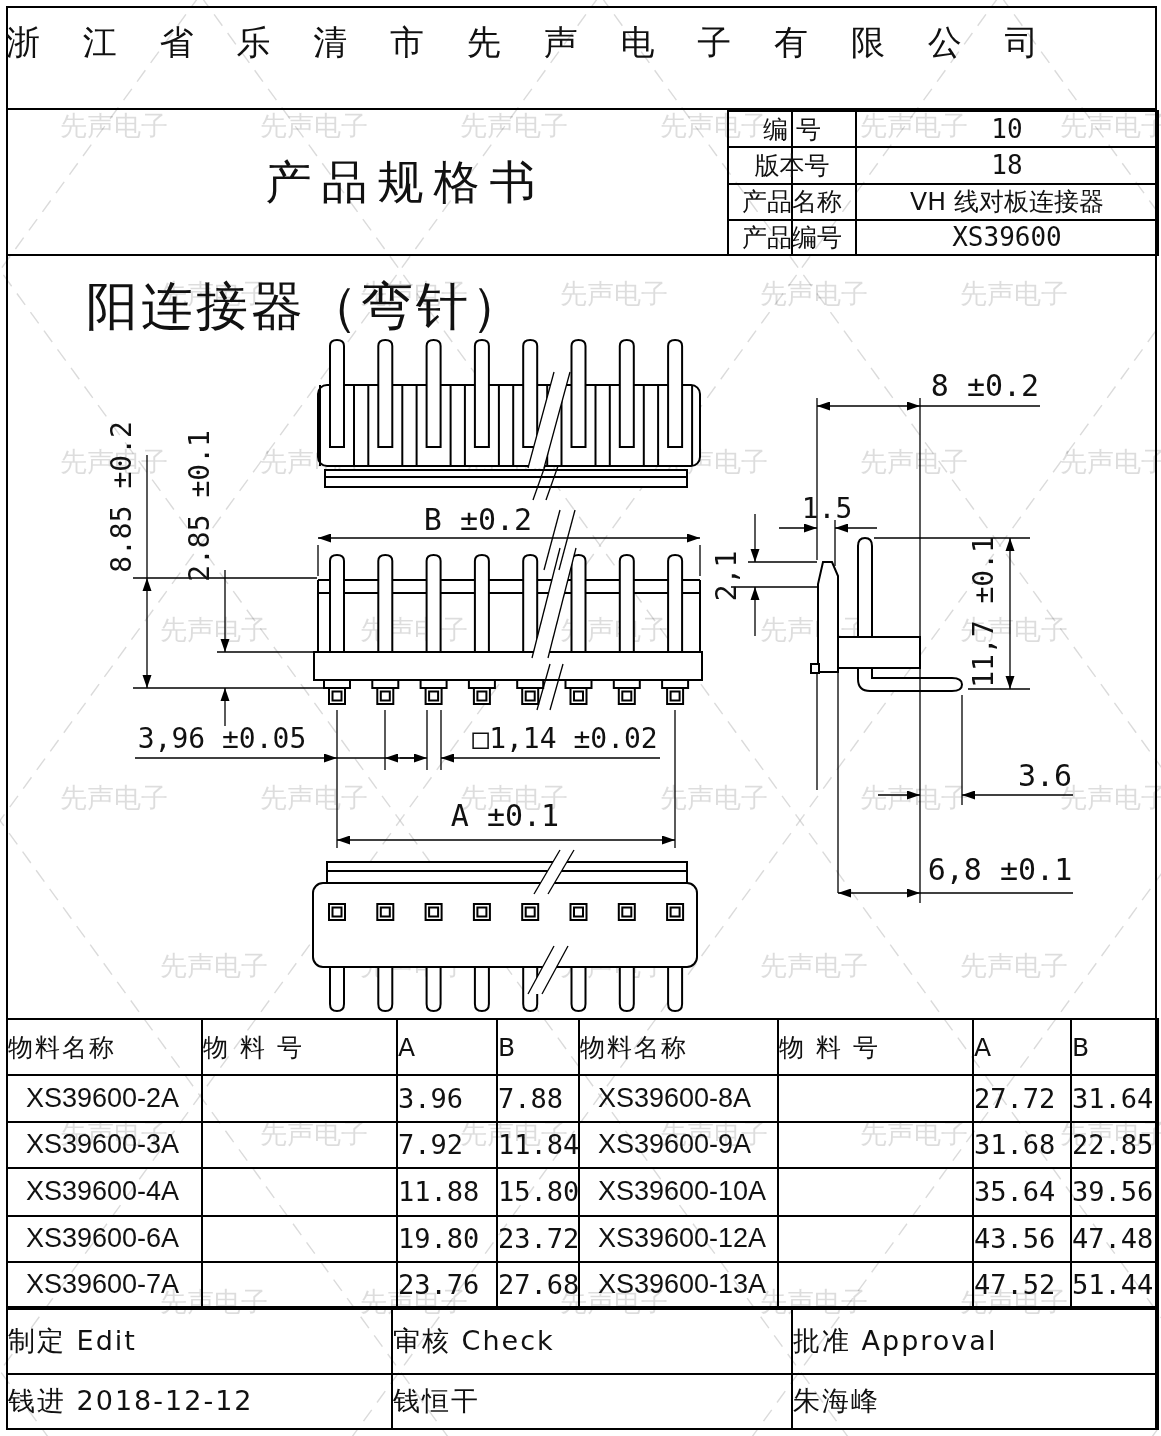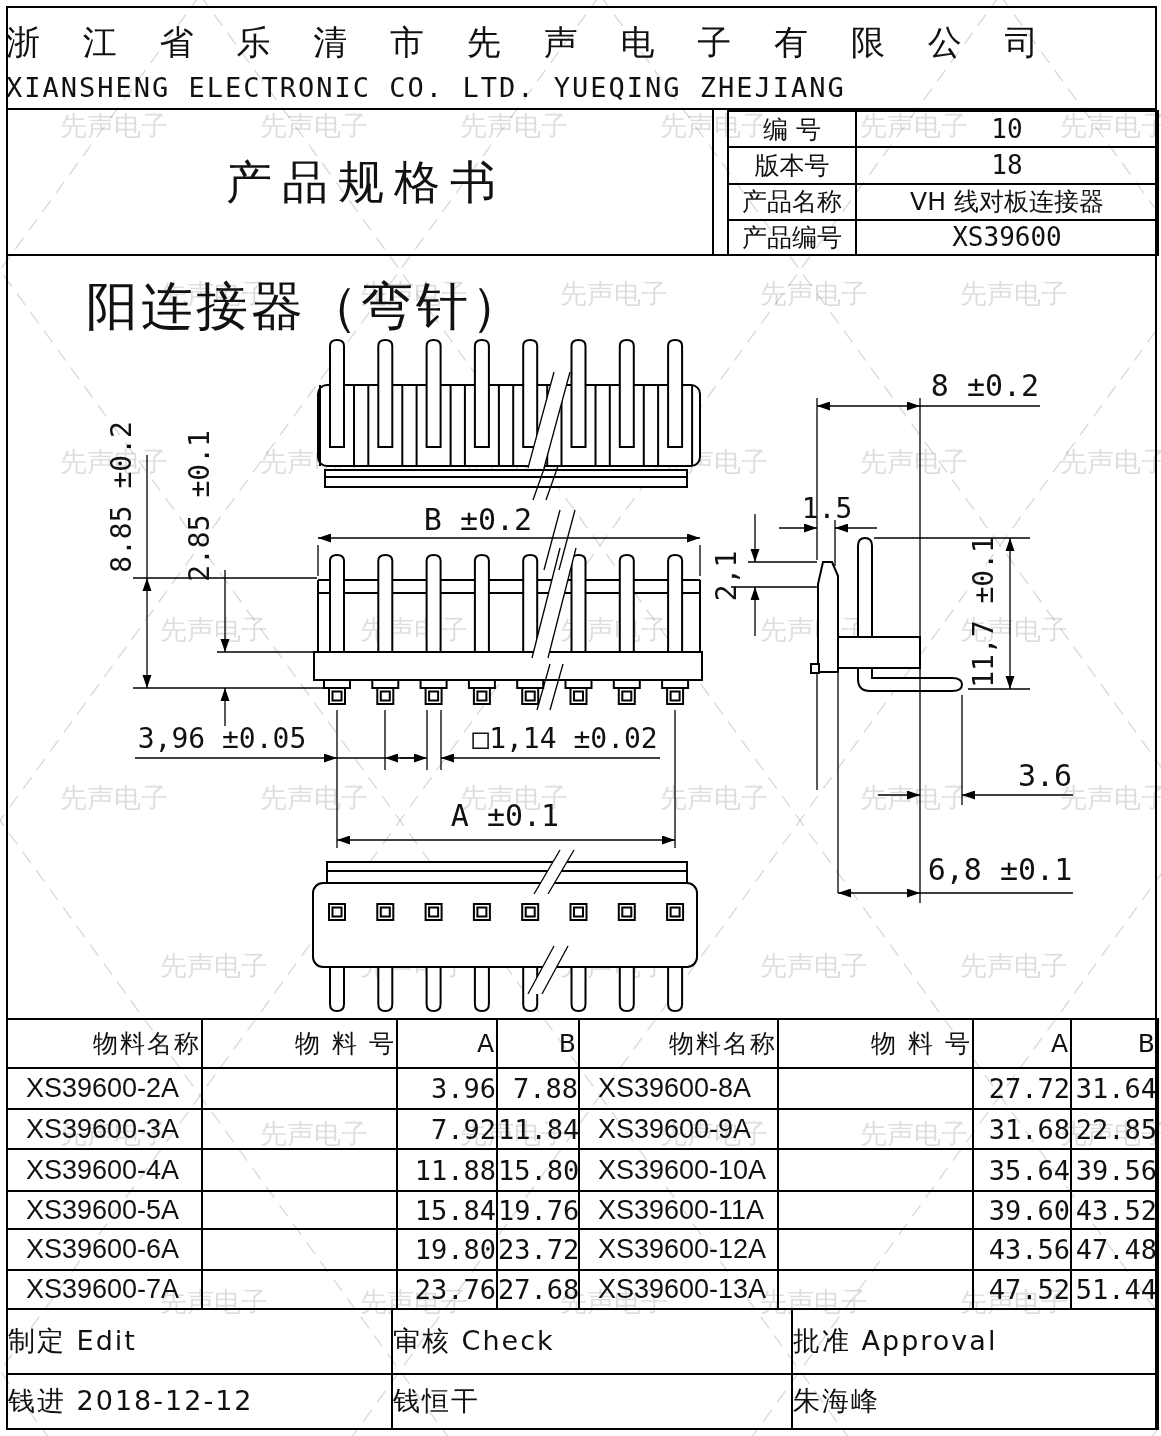--- a/index.html
+++ b/index.html
@@ -10,21 +10,21 @@
   .content{z-index:1;}
   .wm-text{font-size:27px;fill:#000;opacity:0.13;font-family:"DejaVu Sans",sans-serif;}
   .wm-line{stroke:#bdbdbd;stroke-width:1.4;stroke-dasharray:14 9;opacity:0.55;}
 
   #page-border{left:6px;top:6px;width:1151px;height:1424px;border:2px solid #000;box-sizing:border-box;}
 
   #header-band{left:6px;top:6px;width:1151px;height:104px;border-bottom:2px solid #000;box-sizing:border-box;text-align:left;}
   #company-cn{margin-top:14px;font-size:34px;letter-spacing:16px;white-space:nowrap;}
   #company-en{margin-top:6px;font-size:27px;letter-spacing:2px;font-family:"DejaVu Sans Mono",monospace;white-space:nowrap;}
 
-  #title-box{left:6px;top:110px;width:708px;height:146px;border-right:2px solid #000;box-sizing:border-box;
+  #title-box{left:6px;top:110px;width:787px;height:146px;border-right:2px solid #000;box-sizing:border-box;
              display:flex;align-items:center;justify-content:center;}
   #doc-title{font-size:46px;letter-spacing:10px;padding-left:14px;}
   #info-band-line{left:6px;top:254px;width:1151px;height:0;border-top:2px solid #000;}
 
   table{border-collapse:collapse;table-layout:fixed;}
   td{border:2px solid #000;padding:0;overflow:hidden;white-space:nowrap;}
 
   #info-table{left:727px;top:110px;width:430px;height:146px;}
   #info-table td{font-size:25px;text-align:center;vertical-align:middle;}
   #info-table td.val{font-family:"DejaVu Sans Mono",monospace;font-size:26px;}
@@ -33,21 +33,21 @@
 
   #drawing-svg{left:0;top:256px;}
   .ln{stroke:#000;stroke-width:2;fill:none;}
   .thin{stroke:#000;stroke-width:1.3;fill:none;}
   .wht{fill:#fff;stroke:#000;stroke-width:2;}
   .whtq{fill:#fff;stroke:none;}
   .dimtxt{font-family:"DejaVu Sans Mono",monospace;font-size:28px;fill:#111;text-anchor:middle;}
   .dimtxt.big{font-size:30px;}
 
   #parts-table{left:6px;top:1018px;width:1151px;height:290px;}
-  #parts-table td{font-size:25px;text-align:right;vertical-align:middle;}
+  #parts-table td{font-size:25px;text-align:left;vertical-align:middle;}
   #parts-table td.code{font-family:Liberation Sans, sans-serif;font-size:27px;text-align:left;padding-left:18px;}
   #parts-table td.num{font-family:"DejaVu Sans Mono",monospace;font-size:27px;}
   #parts-table tr.hdr td{font-size:25px;letter-spacing:2px;}
 
   #approval-table{left:6px;top:1308px;width:1151px;height:122px;}
   #approval-table td{font-size:27px;text-align:left;vertical-align:middle;letter-spacing:2px;}
 </style>
 </head>
 <body>
 
@@ -127,21 +127,20 @@
       <text x="460" y="1479" class="wm-text">先声电子</text>
       <text x="660" y="1479" class="wm-text">先声电子</text>
       <text x="860" y="1479" class="wm-text">先声电子</text>
       <text x="1060" y="1479" class="wm-text">先声电子</text>
     </svg>
 
   <div id="page-border" class="abs content"></div>
 
   <div id="header-band" class="abs content">
     <div id="company-cn">浙 江 省 乐 清 市 先 声 电 子 有 限 公 司</div>
-    <div id="company-en">XIANSHENG ELECTRONIC CO. LTD. YUEQING ZHEJIANG</div>
   </div>
 
   <div id="title-box" class="abs content">
     <div id="doc-title">产品规格书</div>
   </div>
 
   <table id="info-table" class="abs content">
     <colgroup>
         <col style="width:128px">
         <col style="width:302px">
@@ -433,30 +432,20 @@
     <tr style="height:42px">
       <td class="code">XS39600-4A</td>
       <td></td>
       <td class="num">11.88</td>
       <td class="num">15.80</td>
       <td class="code">XS39600-10A</td>
       <td></td>
       <td class="num">35.64</td>
       <td class="num">39.56</td>
     </tr>
-    <tr style="height:38px">
-      <td class="code">XS39600-5A</td>
-      <td></td>
-      <td class="num">15.84</td>
-      <td class="num">19.76</td>
-      <td class="code">XS39600-11A</td>
-      <td></td>
-      <td class="num">39.60</td>
-      <td class="num">43.52</td>
-    </tr>
     <tr style="height:41px">
       <td class="code">XS39600-6A</td>
       <td></td>
       <td class="num">19.80</td>
       <td class="num">23.72</td>
       <td class="code">XS39600-12A</td>
       <td></td>
       <td class="num">43.56</td>
       <td class="num">47.48</td>
     </tr>

